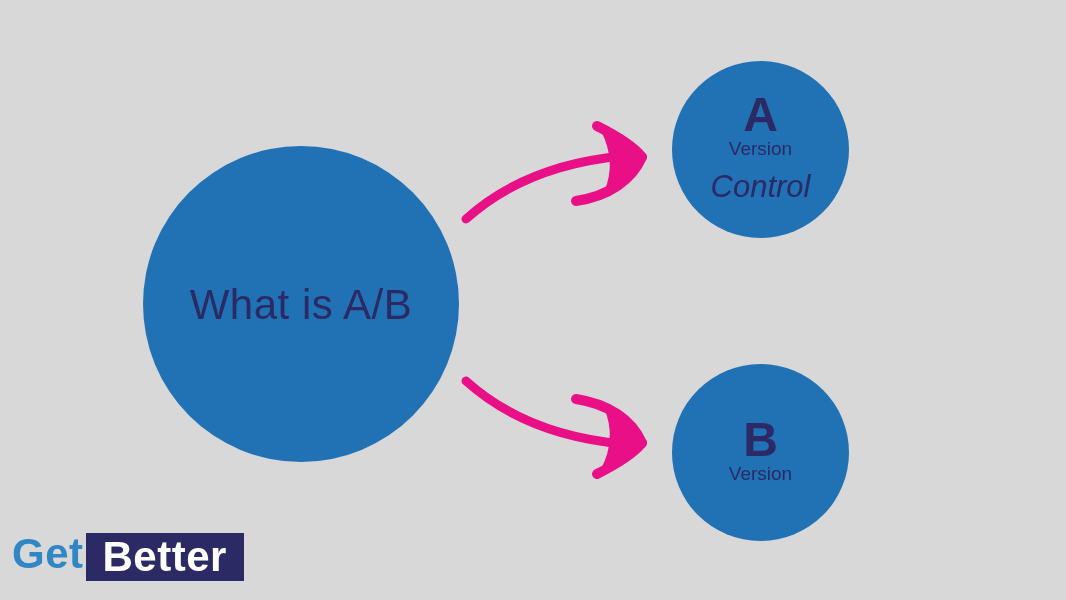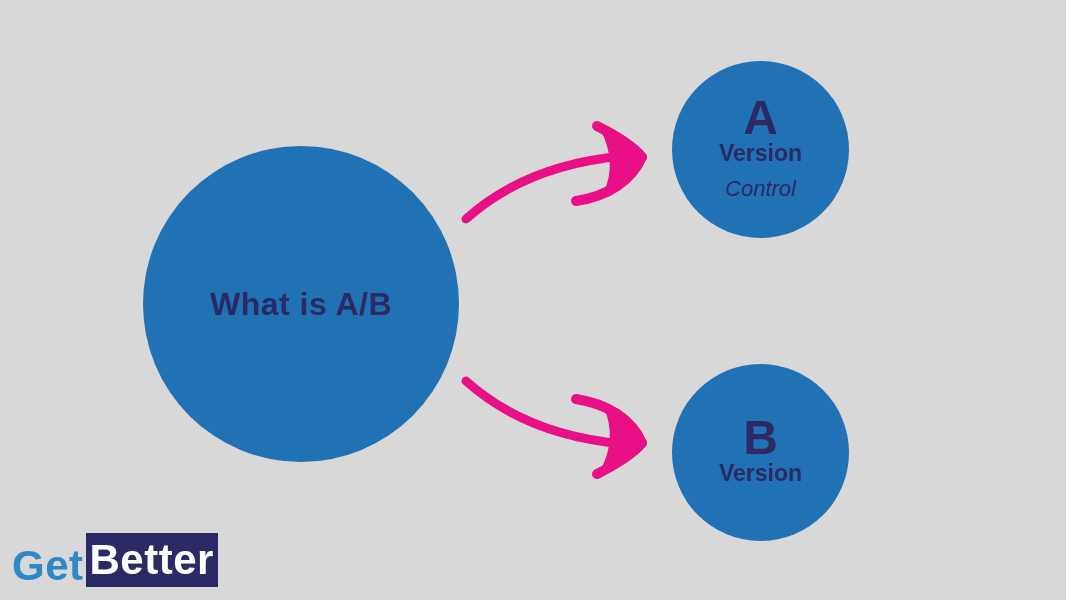--- a/index.html
+++ b/index.html
@@ -26,46 +26,46 @@
     color: #2b2a65;
   }
 
   .big-circle {
     left: 143px;
     top: 146px;
     width: 316px;
     height: 316px;
   }
   .big-circle .q-line {
-    font-size: 32px;
-    font-weight: 700;
+    font-size: 42px;
+    font-weight: 400;
     line-height: 55px;
     letter-spacing: 0.5px;
   }
 
   .small-circle {
     width: 177px;
     height: 177px;
     padding-bottom: 6px;
   }
   .circle-a { left: 672px; top: 61px; }
   .circle-b { left: 672px; top: 364px; }
 
   .variant-letter {
     font-size: 48px;
     font-weight: 700;
     line-height: 1;
   }
   .variant-label {
-    font-size: 23px;
-    font-weight: 700;
+    font-size: 19px;
+    font-weight: 400;
     line-height: 1;
   }
   .variant-name {
-    font-size: 22px;
+    font-size: 31px;
     font-style: italic;
     font-weight: 400;
     line-height: 1;
     margin-top: 13px;
   }
 
   .arrows-svg {
     position: absolute;
     inset: 0;
     width: 1066px;
@@ -78,36 +78,36 @@
     stroke-linecap: round;
     stroke-linejoin: round;
   }
   .arrow-fill { fill: #e80f87; stroke: none; }
 
   .logo {
     position: absolute;
     left: 12px;
     top: 533px;
     display: flex;
-    align-items: flex-end;
+    align-items: flex-start;
   }
   .logo-get {
     color: #2f87c5;
     font-size: 42px;
     font-weight: 700;
     letter-spacing: 0.5px;
     margin-right: 2px;
     line-height: 1;
   }
   .logo-box {
     background: #2b2a65;
-    height: 54px;
+    height: 48px;
     display: flex;
     align-items: center;
-    padding: 0 4px;
+    padding: 0 17px;
   }
   .logo-better {
     color: #ffffff;
     font-size: 42px;
     font-weight: 700;
     letter-spacing: 0.5px;
     line-height: 1;
   }
 </style>
 </head>

